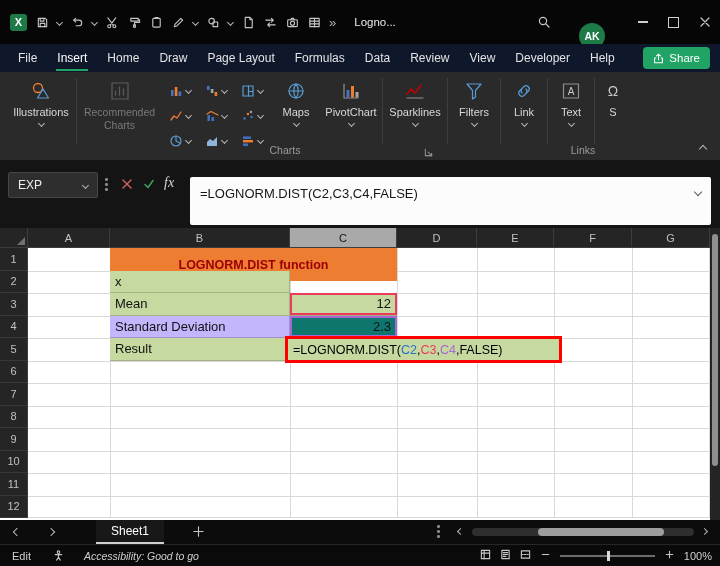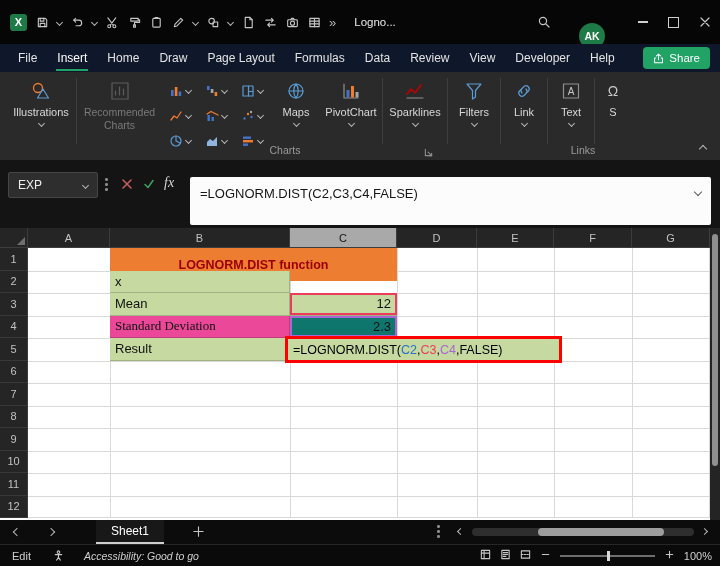--- a/index.html
+++ b/index.html
@@ -488,21 +488,21 @@
         <div class="row-h">9</div>
         <div class="row-h">10</div>
         <div class="row-h">11</div>
         <div class="row-h">12</div>
       </div>
     <div id="cells">
       <div id="cell-title" class="cell" style="background: rgb(237, 125, 49); color: rgb(156, 0, 6);">LOGNORM.DIST function</div>
       <div id="cell-b2" class="cell lblcell green-fill" style="background: rgb(198, 217, 160);">x</div>
       <div id="cell-b3" class="cell lblcell green-fill" style="background: rgb(198, 217, 160);">Mean</div>
       <div id="cell-c3" class="cell valcell green-fill" style="background: rgb(198, 217, 160); box-shadow: rgb(237, 59, 91) 0px 0px 0px 2px inset;">12</div>
-      <div id="cell-b4" class="cell lblcell green-fill" style="background: #ec4899; font-family: Liberation Serif, serif;">Standard Deviation</div>
+      <div id="cell-b4" class="cell lblcell green-fill" style="background: #c4b5fd;">Standard Deviation</div>
       <div id="cell-c4" class="cell valcell green-fill" style="background: #0f766e; box-shadow: rgb(167, 102, 214) 0px 0px 0px 2px inset;">2.3</div>
       <div id="cell-b5" class="cell lblcell green-fill" style="background: rgb(198, 217, 160);">Result</div>
       <div id="annotation" class="green-fill" style="background: rgb(198, 217, 160); border-color: rgb(255, 0, 0);">
         <div id="formula-parts"><span style="color: rgb(0, 0, 0);">=LOGNORM.DIST(</span><span style="color: rgb(41, 112, 200);">C2</span><span style="color: rgb(0, 0, 0);">,</span><span style="color: rgb(237, 59, 91);">C3</span><span style="color: rgb(0, 0, 0);">,</span><span style="color: rgb(167, 102, 214);">C4</span><span style="color: rgb(0, 0, 0);">,FALSE)</span></div>
       </div>
     <div class="gl-v" style="left: 82px;"></div>
         <div class="gl-v" style="left: 262px;"></div>
         <div class="gl-v" style="left: 369px;"></div>
         <div class="gl-v" style="left: 449px;"></div>
         <div class="gl-v" style="left: 526px;"></div>

